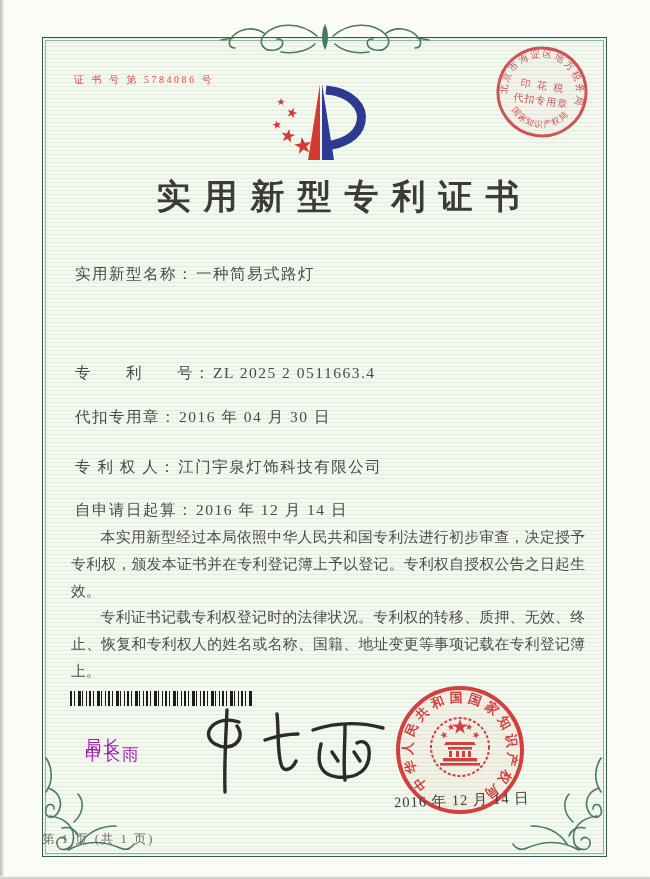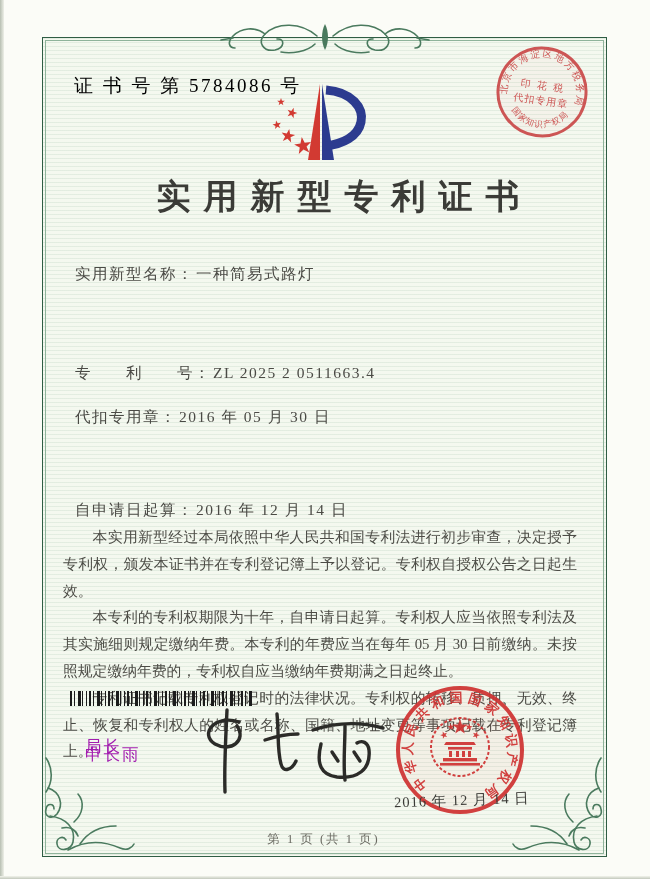--- a/index.html
+++ b/index.html
@@ -12,39 +12,39 @@
         background:linear-gradient(0deg,#c2c8bc,#f2f4ec);}
   .frame{position:absolute;left:42px;top:37px;width:563px;height:818px;
         border:1.5px solid #2f5d44;
         background-color:#f4f8ef;
         background-image:repeating-linear-gradient(180deg,
           rgba(122,168,138,0.14) 0px, rgba(122,168,138,0.14) 1px,
           rgba(255,255,255,0) 1px, rgba(255,255,255,0) 4px);}
   .frame-inner{position:absolute;left:2px;top:2px;right:2px;bottom:2px;
         border:1px solid #8fb39b;pointer-events:none;}
   .abs{position:absolute;}
-  .cert-number{left:74px;top:73px;font-size:19px;letter-spacing:2.5px;color:#000000;}
+  .cert-number{left:74px;top:73px;font-size:10px;letter-spacing:2.5px;color:#ef4444;}
   .page-title{left:13px;top:174px;width:650px;text-align:center;font-size:34px;
         font-weight:600;letter-spacing:13px;text-indent:13px;color:#3b3b37;}
   .field{left:75px;font-size:15.5px;color:#4a4a45;letter-spacing:1.5px;white-space:nowrap;text-align:right;}
   .field .lbl{margin-right:2px;}
-  .paras{left:63px;top:524px;width:514px;font-size:14.8px;line-height:26.8px;
+  .paras{left:71px;top:524px;width:514px;font-size:14.8px;line-height:26.8px;
         color:#4c4c46;text-align:justify;}
   .paras p{margin:0;text-indent:2em;}
   .barcode{left:70px;top:691px;width:182px;height:15px;
         background:repeating-linear-gradient(90deg,
           #1c1c1c 0 2px,transparent 2px 4px,#1c1c1c 4px 5px,transparent 5px 8px,
           #1c1c1c 8px 11px,transparent 11px 12px,#1c1c1c 12px 13px,
           transparent 13px 16px,#1c1c1c 16px 17px,transparent 17px 19px);}
   .signer{left:85px;font-size:16.5px;color:#a21caf;letter-spacing:2px;}
   .sig-svg{left:185px;top:700px;}
   .seal{left:393px;top:683px;opacity:.93;}
   .seal-date{left:394px;top:791px;font-size:14.5px;color:#3a3a36;letter-spacing:1px;
         transform:rotate(-2deg);z-index:5;white-space:nowrap;}
-  .footer{left:42px;top:831px;width:563px;text-align:center;font-size:12.5px;
+  .footer{left:42px;top:831px;width:563px;font-size:12.5px;
         letter-spacing:2px;color:#6b6b63;}
   .orn{color:#4a7a5e;}
   .ring-text{font-size:13px;font-weight:bold;letter-spacing:4.5px;fill:#cf3332;
         font-family:"Liberation Serif","DejaVu Serif",serif;}
   .stamp-arc-top{font-size:9.5px;letter-spacing:2px;fill:#c84040;}
   .stamp-arc-bottom{font-size:8.5px;letter-spacing:1px;fill:#c84040;}
   .stamp-center{font-size:10px;letter-spacing:2px;fill:#c84040;}
 </style>
 </head>
 <body>
@@ -132,29 +132,31 @@
 
   <div class="abs page-title">实用新型专利证书</div>
 
   <div class="abs field" style="top:264px">
     <span class="lbl">实用新型名称：</span><span>一种简易式路灯</span>
   </div>
   <div class="abs field" style="top:363px">
     <span class="lbl">专　　利　　号：</span><span>ZL 2025 2 0511663.4</span>
   </div>
   <div class="abs field" style="top:407px">
-    <span class="lbl">代扣专用章：</span><span>2016 年 05 月 30 日</span>
+    <span class="lbl">代扣专用章：</span><span>2016 年 04 月 30 日</span>
+  </div>
+  <div class="abs field" style="top:457px">
+    <span class="lbl">专 利 权 人：</span><span>江门宇泉灯饰科技有限公司</span>
   </div>
   <div class="abs field" style="top:500px">
     <span class="lbl">自申请日起算：</span><span>2016 年 12 月 14 日</span>
   </div>
 
   <div class="abs paras">
     <p>本实用新型经过本局依照中华人民共和国专利法进行初步审查，决定授予专利权，颁发本证书并在专利登记簿上予以登记。专利权自授权公告之日起生效。</p>
-    <p>本专利的专利权期限为十年，自申请日起算。专利权人应当依照专利法及其实施细则规定缴纳年费。本专利的年费应当在每年 05 月 30 日前缴纳。未按照规定缴纳年费的，专利权自应当缴纳年费期满之日起终止。</p>
     <p>专利证书记载专利权登记时的法律状况。专利权的转移、质押、无效、终止、恢复和专利权人的姓名或名称、国籍、地址变更等事项记载在专利登记簿上。</p>
   </div>
 
   <div class="abs barcode"></div>
 
   <div class="abs signer" style="top:736px">局长</div>
   <div class="abs signer" style="top:744px">申长雨</div>
 
   <svg class="abs sig-svg" width="215" height="100" viewBox="0 0 215 100">
     <g stroke="#2b2b28" fill="none" stroke-width="3.4" stroke-linecap="round">

